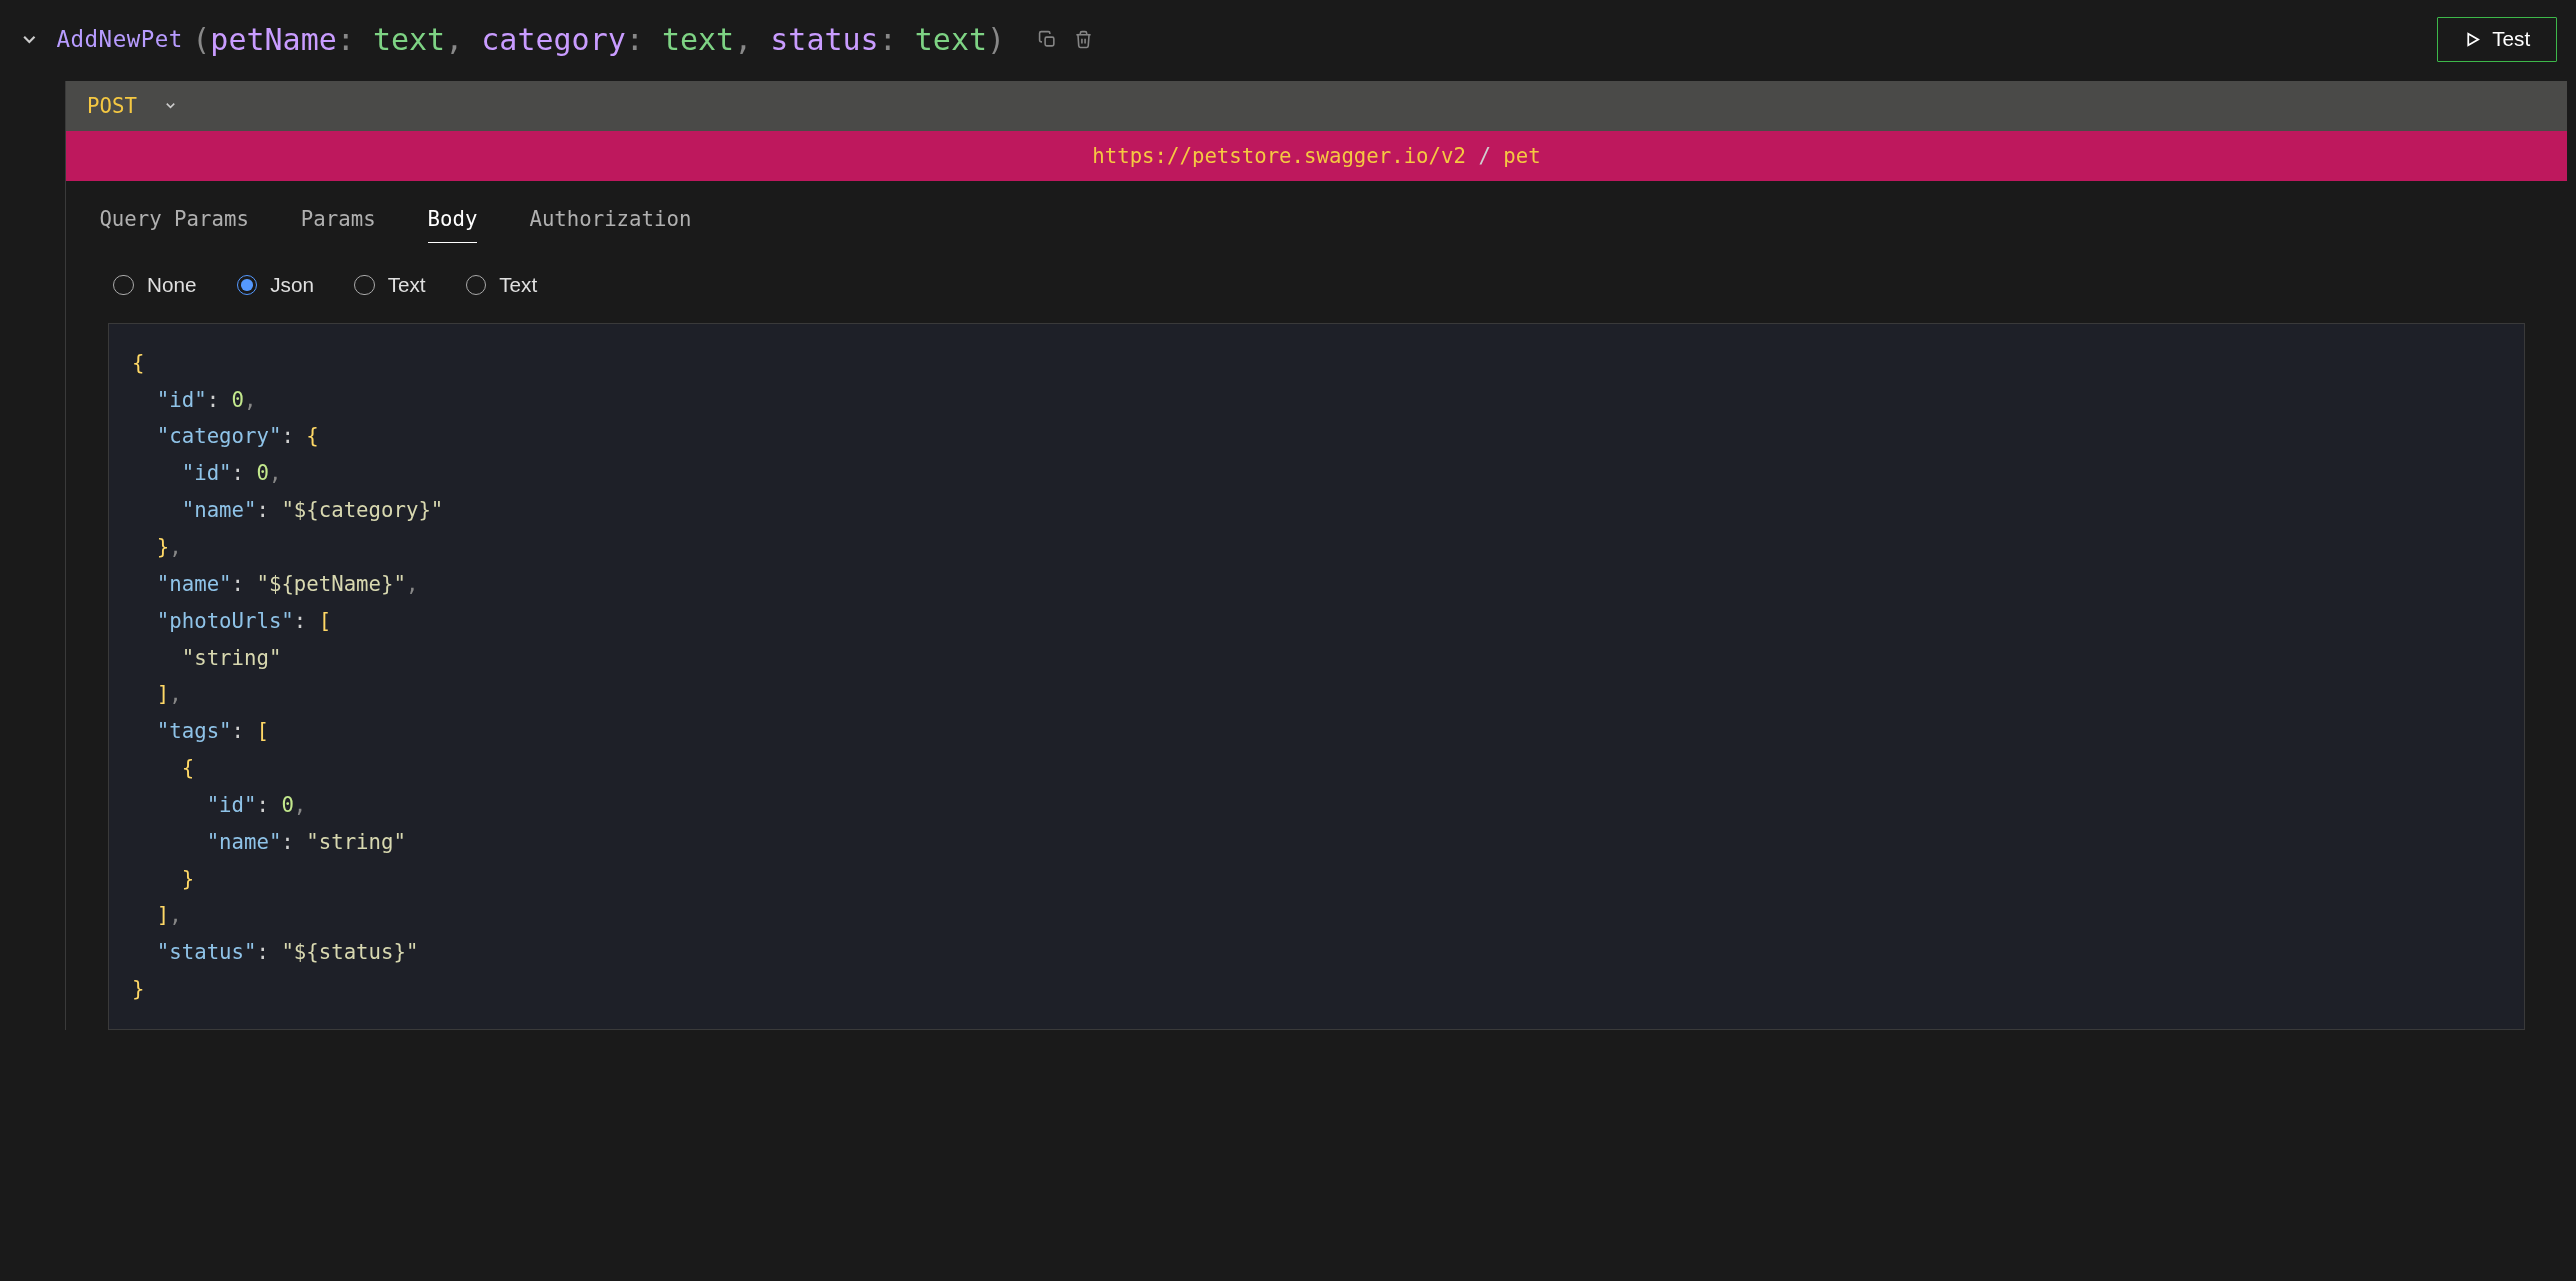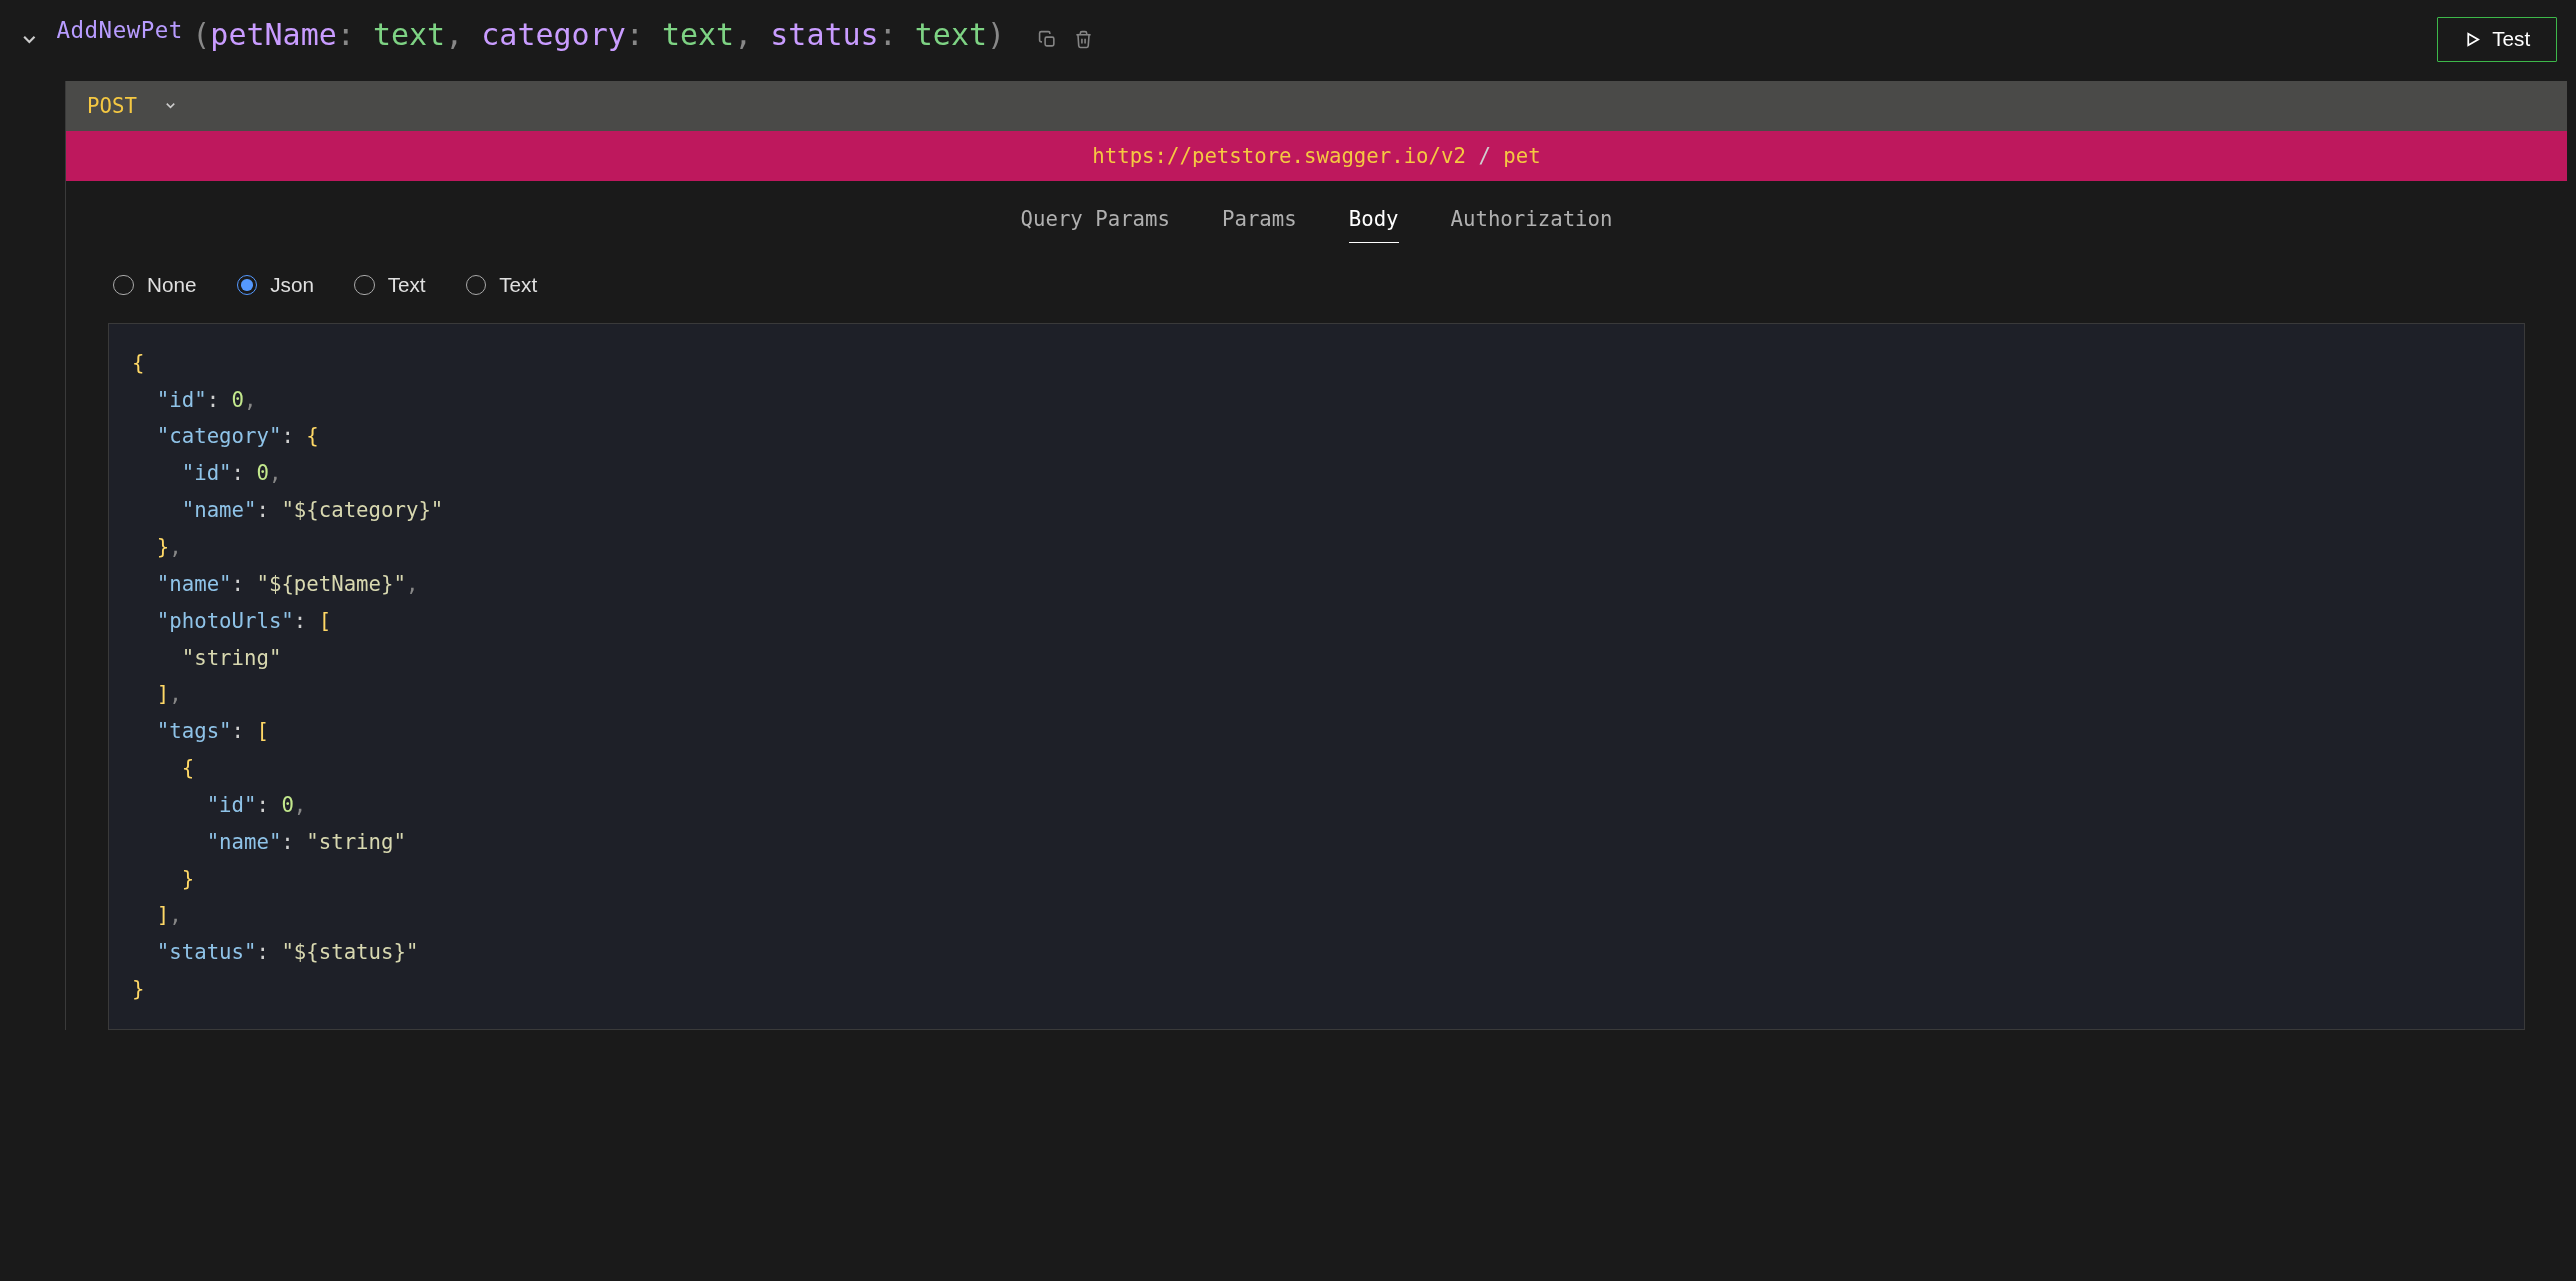--- a/index.html
+++ b/index.html
@@ -17,20 +17,21 @@
       height: 1281px;
       overflow: hidden;
     }
     
     .container {
       padding: 17px 9.4px;
     }
     
     .header-row {
       display: flex;
+      align-items: center;
       padding: 0 9.4px 19px 9.4px;
     }
     
     .chevron-down {
       margin-right: 17px;
       cursor: pointer;
       display: flex;
       align-items: center;
     }
     
@@ -157,21 +158,20 @@
     
     .url-input .url-white {
       color: #d0d0d0;
     }
     
     .tabs-row {
       display: flex;
       gap: 52px;
       padding: 26px 33px 0 33px;
       font-family: 'SF Mono', 'Monaco', monospace;
-      justify-content: center;
     }
     
     .tab {
       color: #b0b0b0;
       font-size: 20.7px;
       cursor: pointer;
       padding-bottom: 11.3px;
       border-bottom: 1.9px solid transparent;
     }
     

